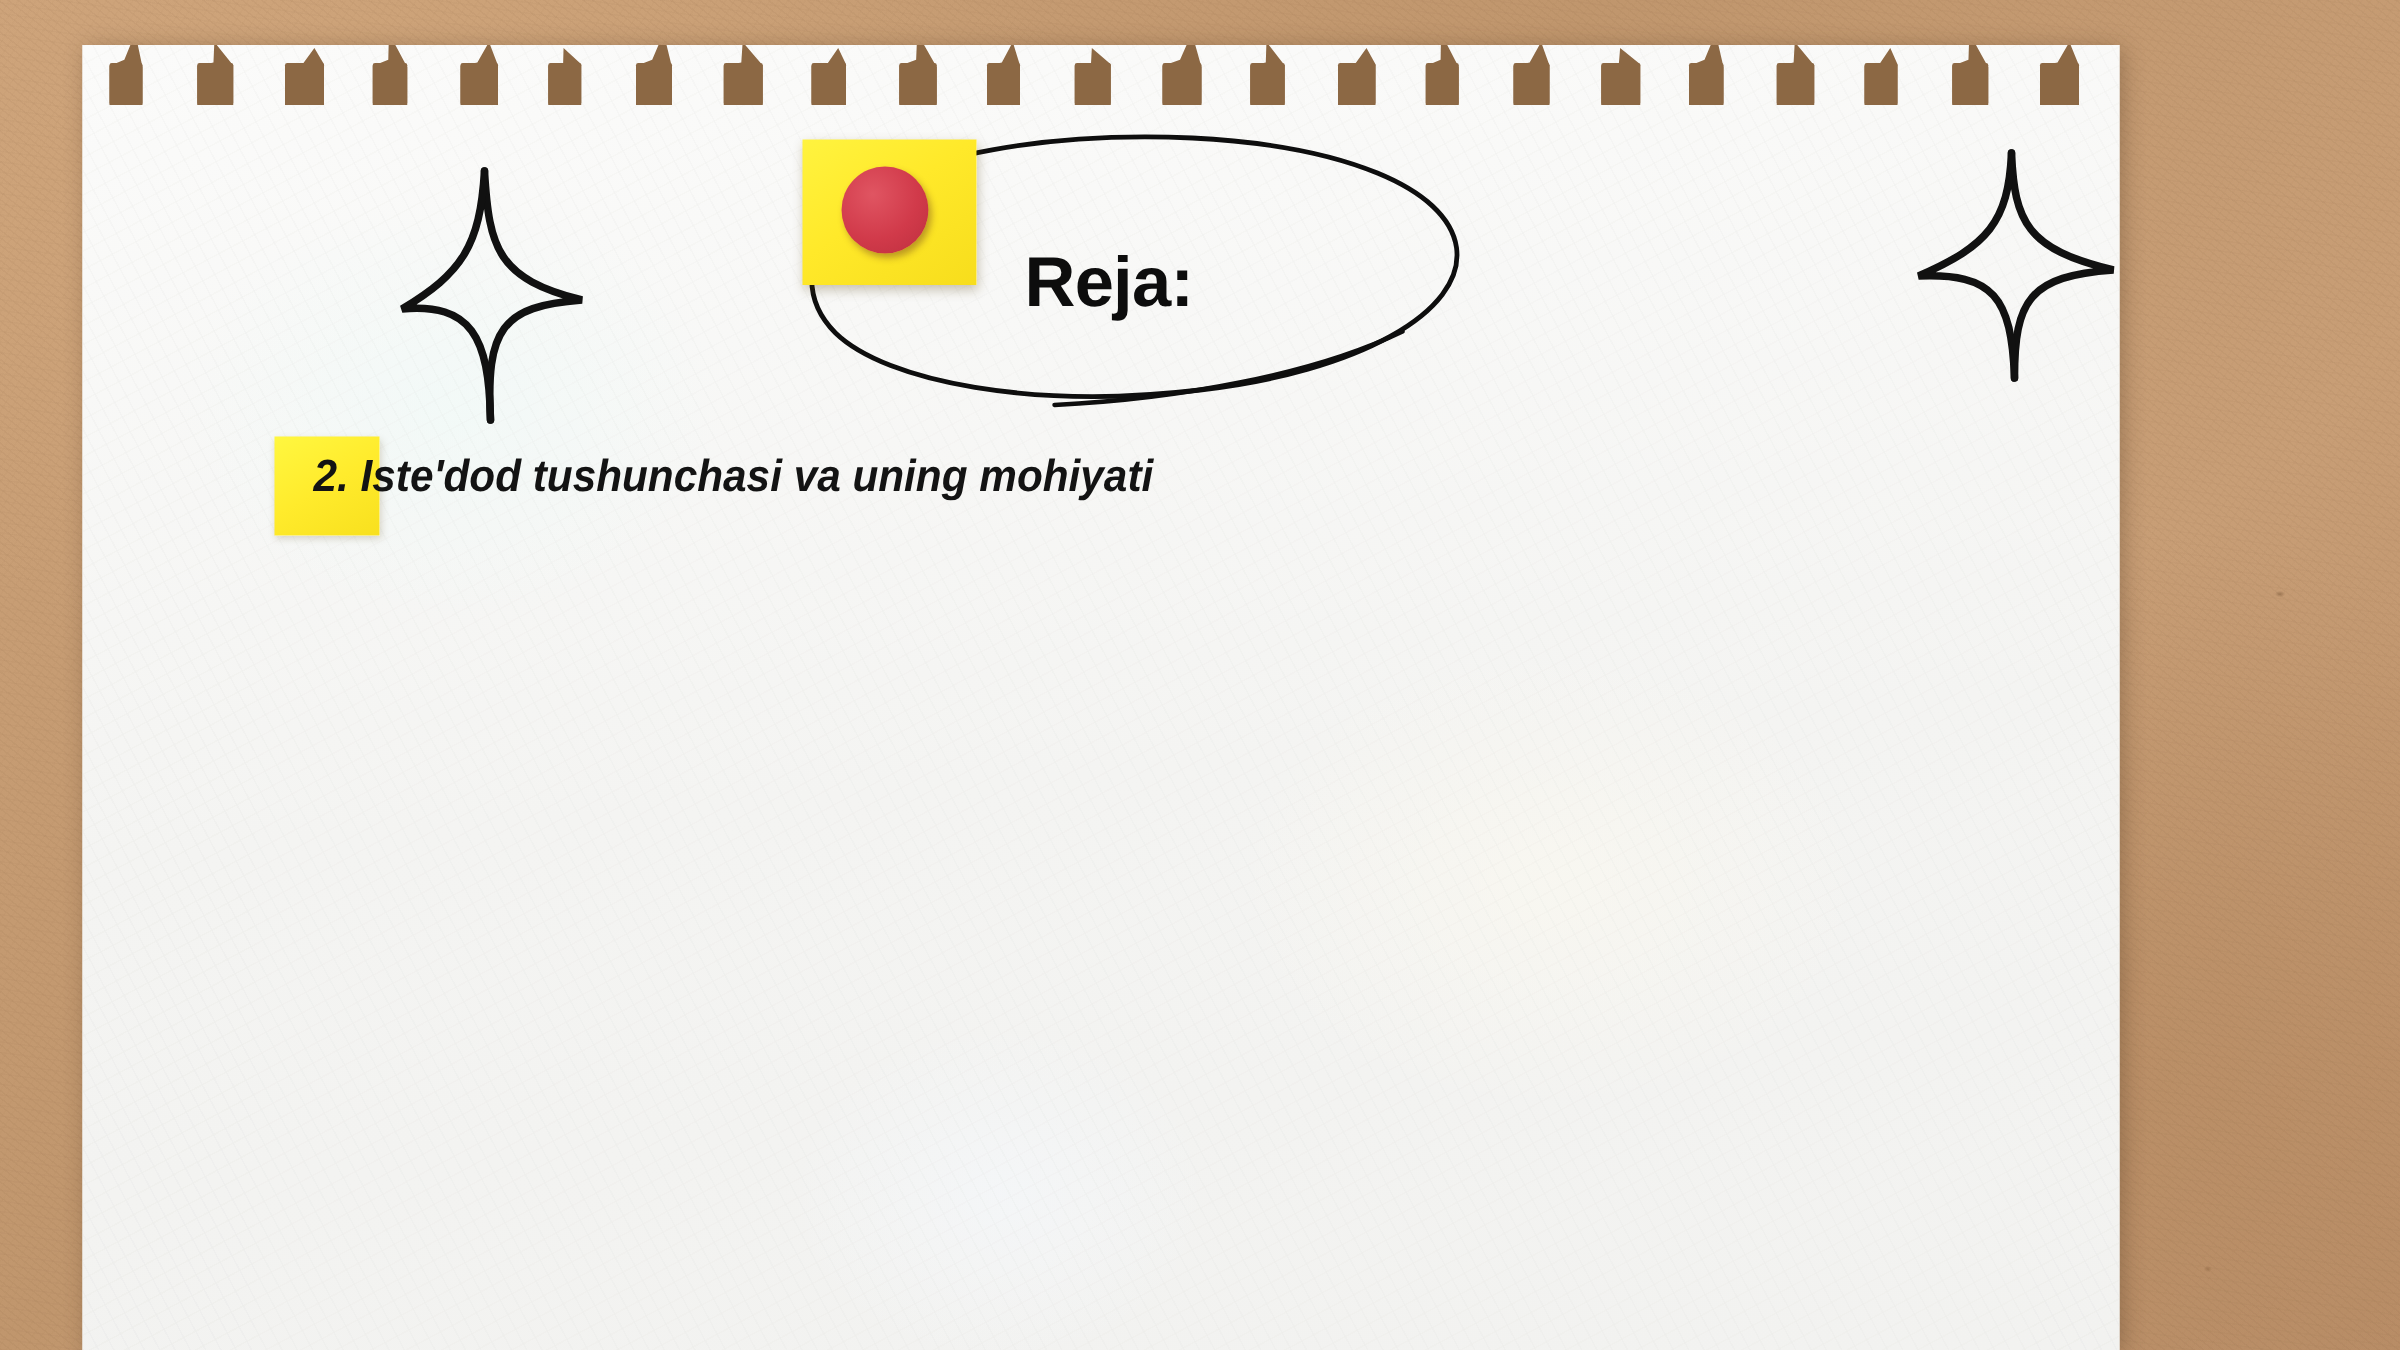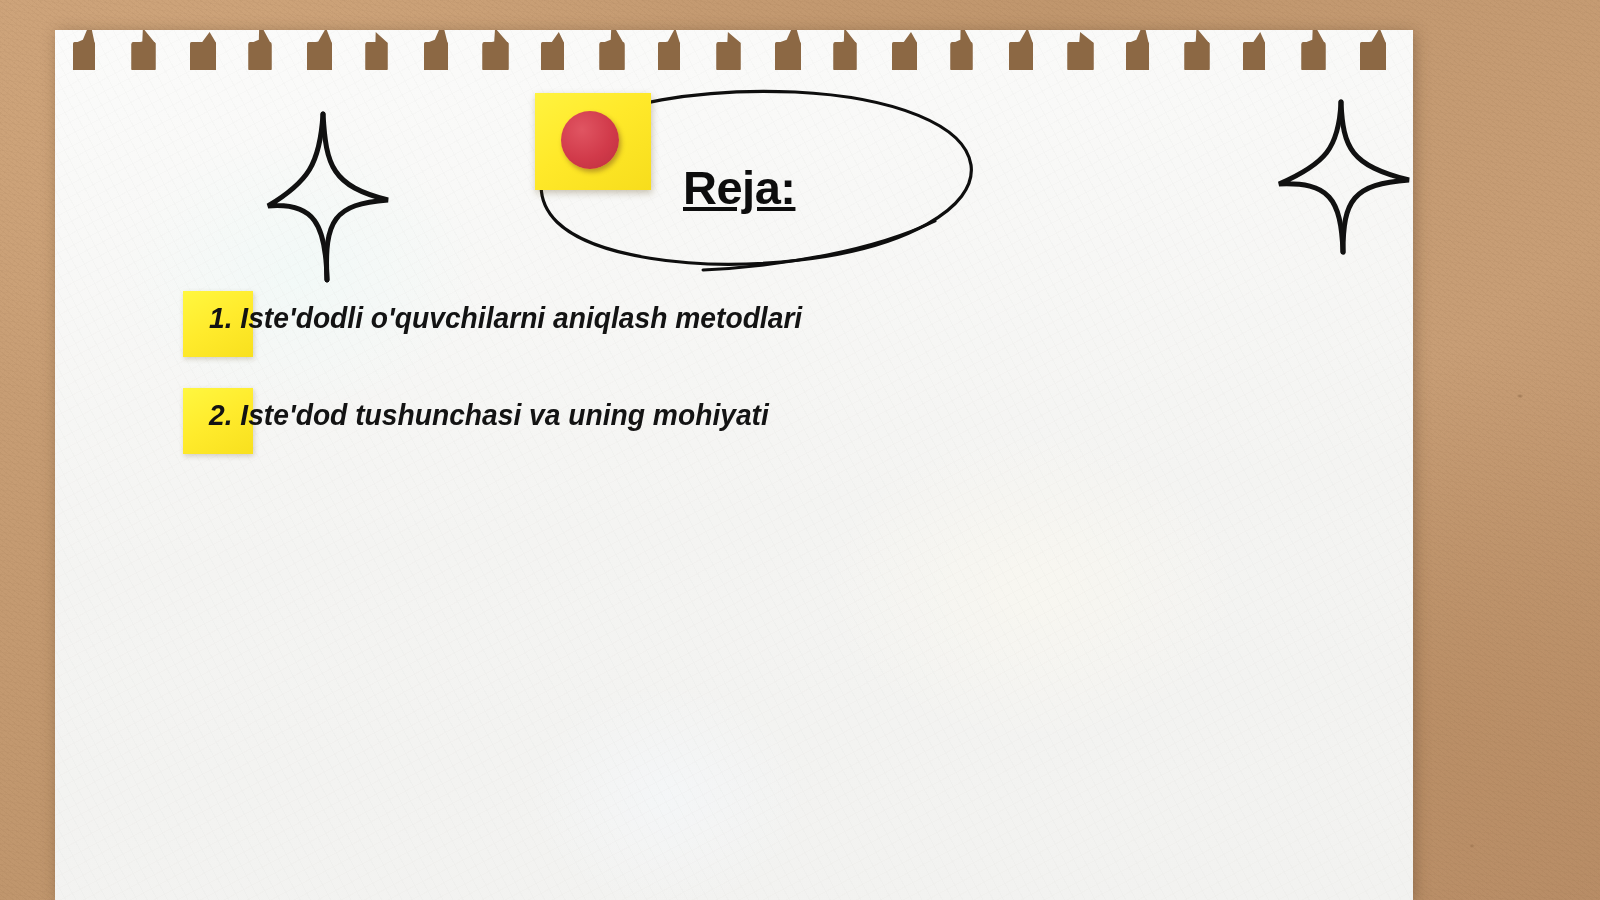--- a/index.html
+++ b/index.html
@@ -110,21 +110,20 @@
   }
   .title-text {
     position: absolute;
     left: 188px;
     top: 80px;
     font-size: 47px;
     font-weight: bold;
     color: #0d0d0d;
     letter-spacing: -0.5px;
     white-space: nowrap;
-    text-decoration: underline;
   }
 
   
   .sticky-note {
     position: absolute;
     left: 480px;
     top: 63px;
     width: 116px;
     height: 97px;
     background: linear-gradient(145deg, #fff33f 0%, #ffe92a 45%, #f7dd1c 100%);
@@ -263,24 +262,20 @@
       </svg>
       <div class="title-text">Reja:</div>
     </div>
 
     <div class="sticky-note">
       <div class="pin"></div>
     </div>
 
     <div class="list">
 
-      <div class="list-item">
-        <div class="item-note"></div>
-        <div class="item-text">1. Iste'dodli o'quvchilarni aniqlash metodlari</div>
-      </div>
 
       <div class="list-item">
         <div class="item-note"></div>
         <div class="item-text">2. Iste'dod tushunchasi va uning mohiyati</div>
       </div>
 
 
     </div>
   </div>
 </div>

